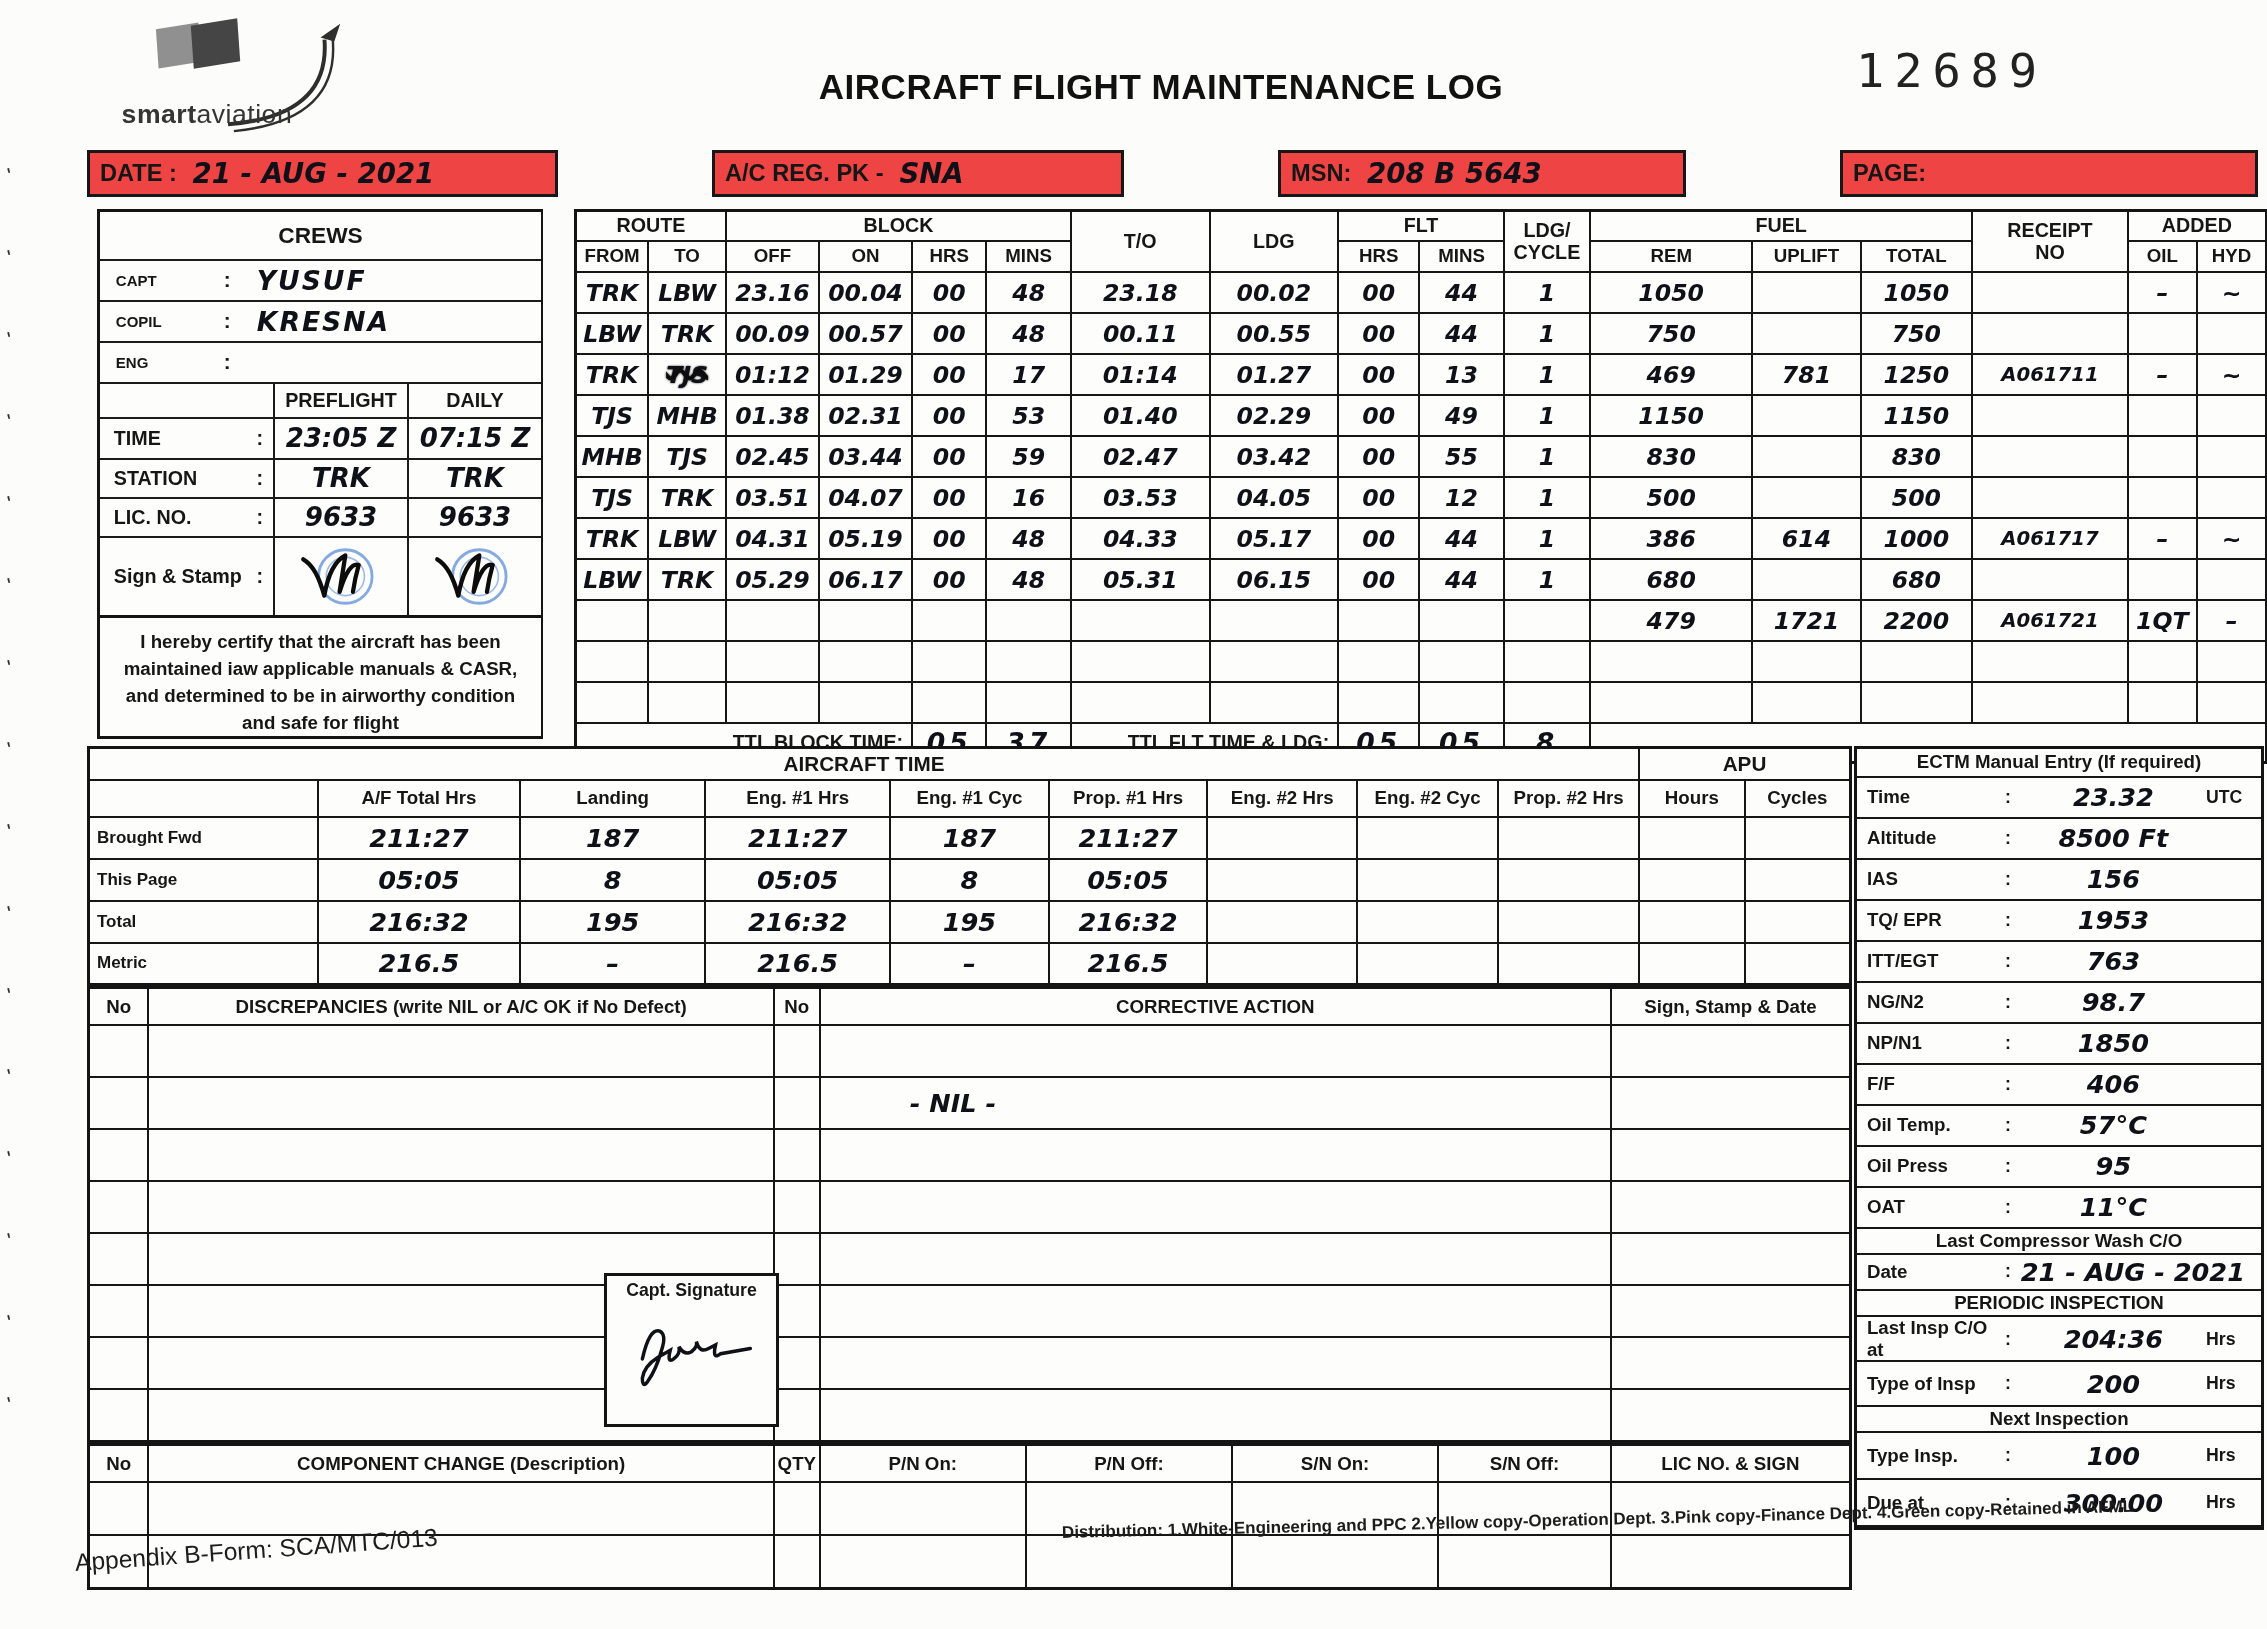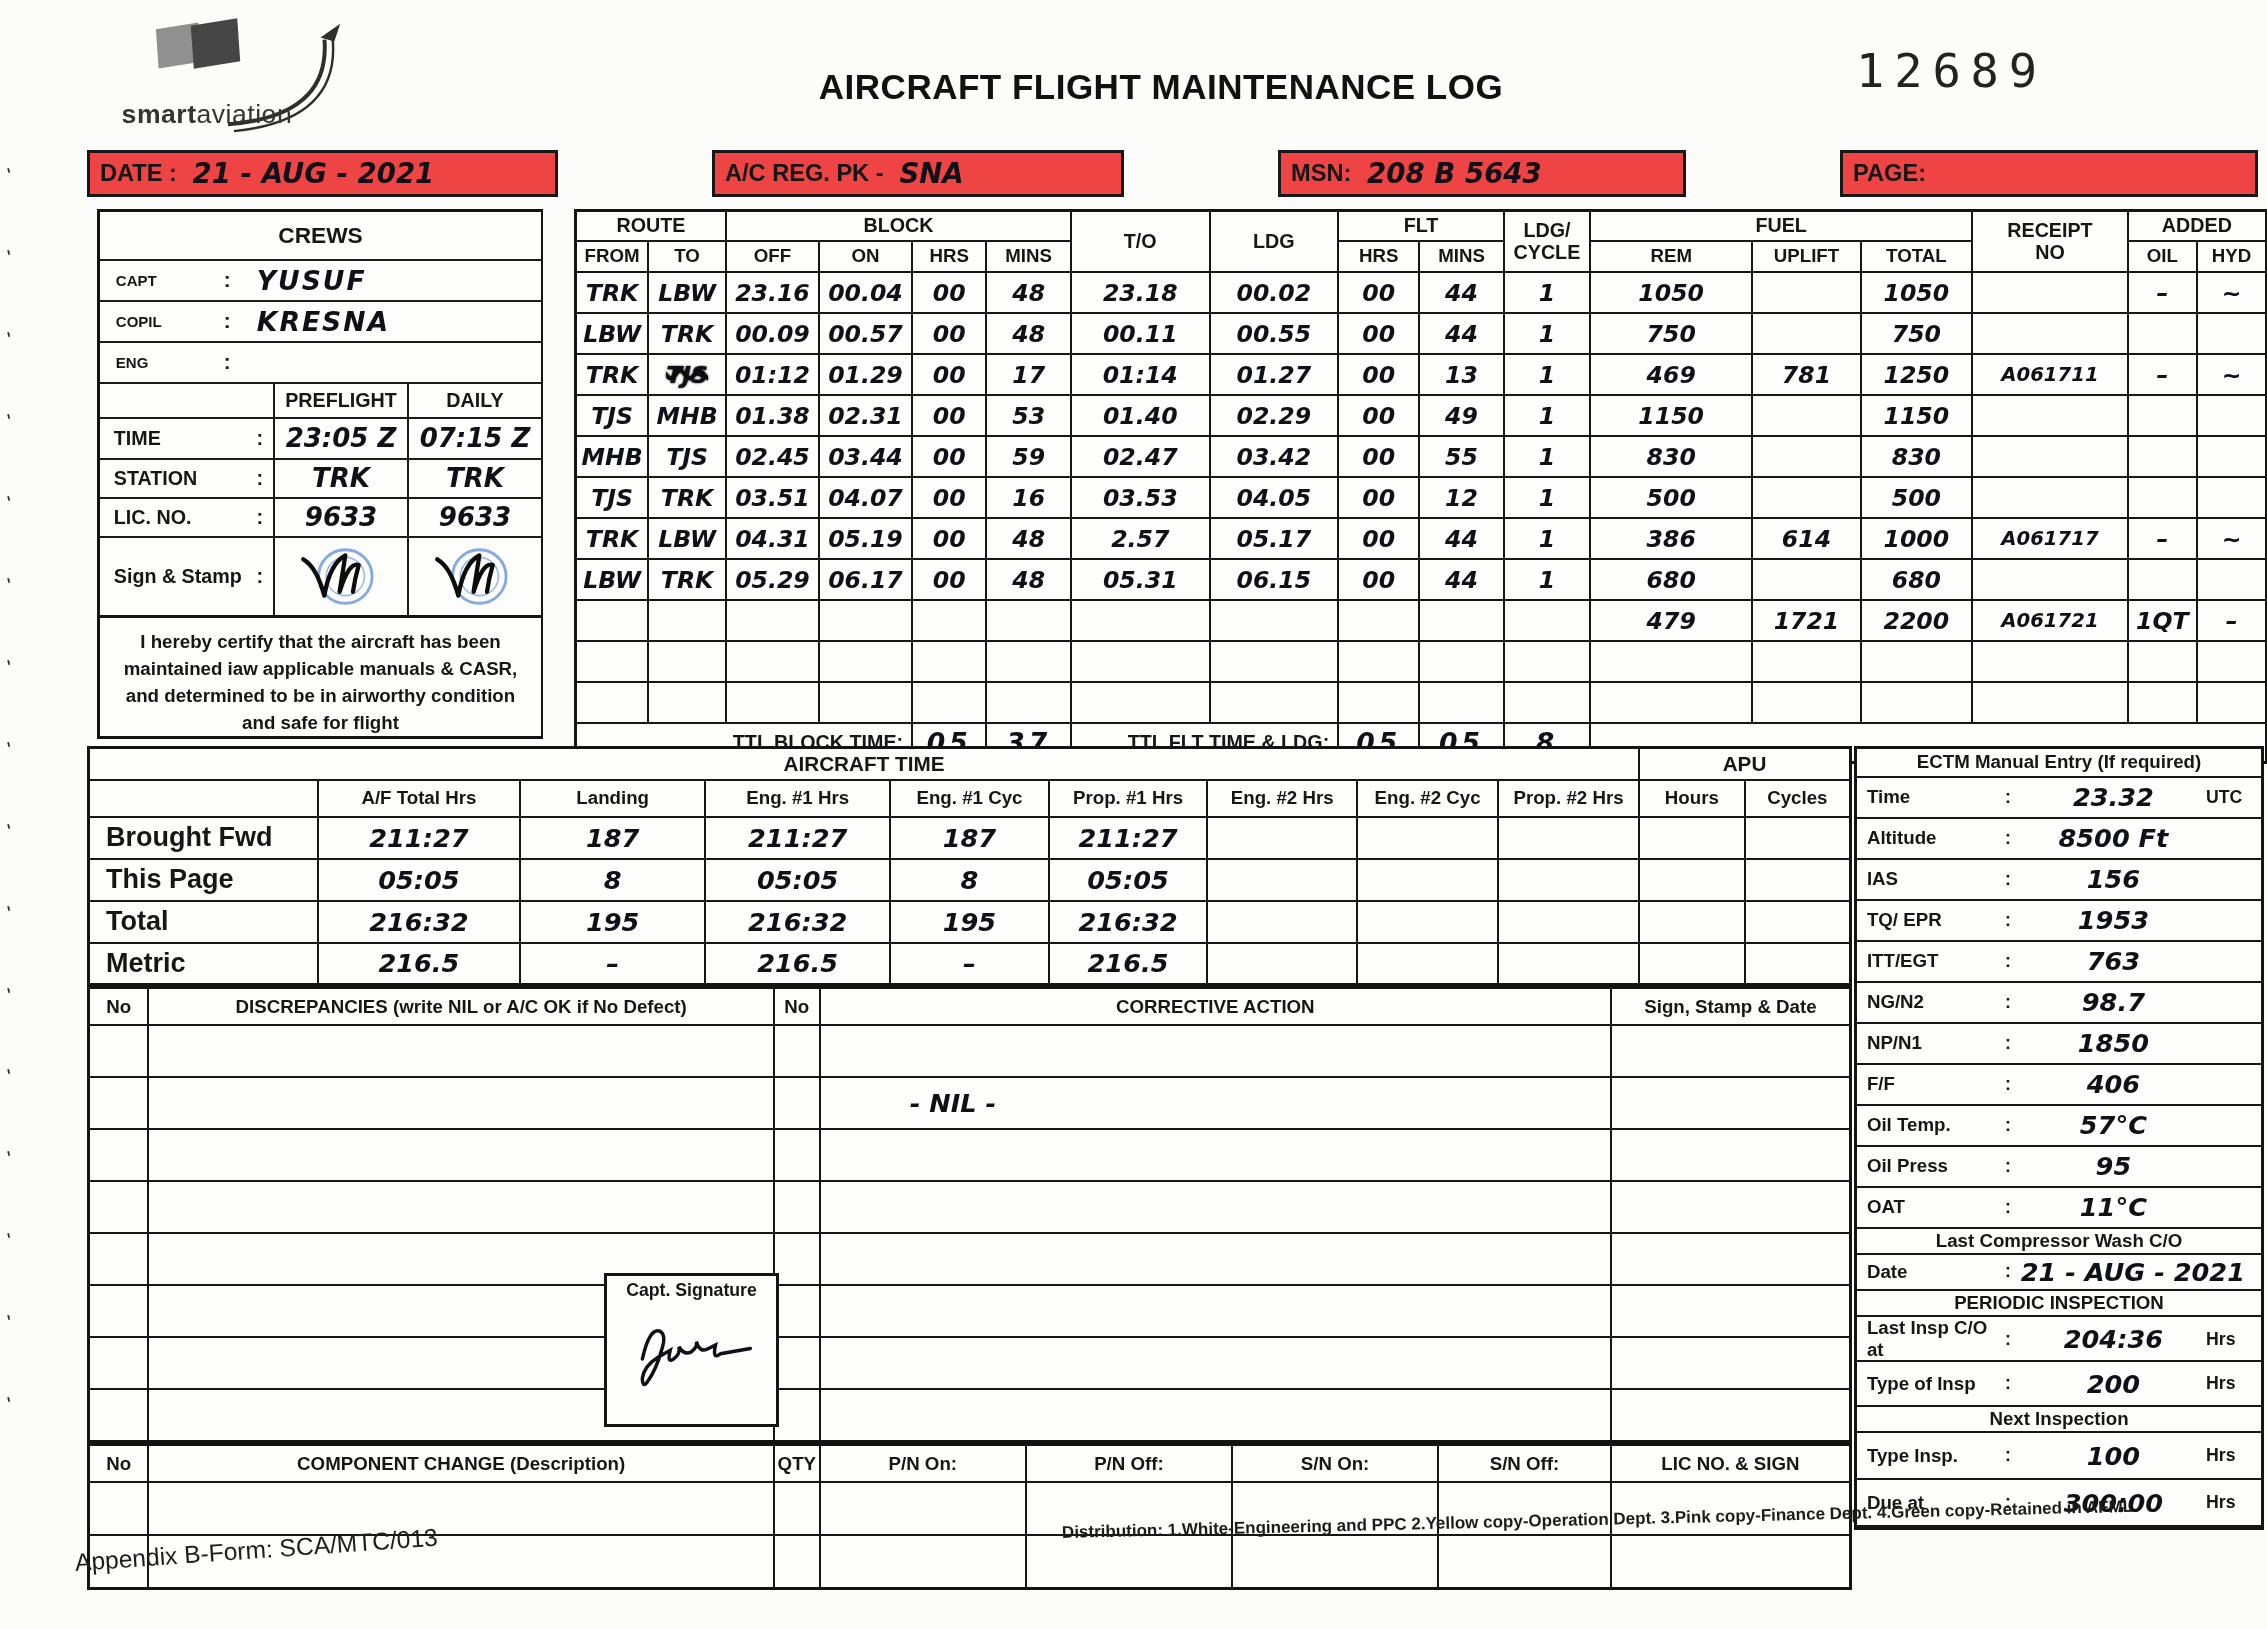--- a/index.html
+++ b/index.html
@@ -63,21 +63,21 @@
   .scribble{text-decoration:line-through wavy #0c0c0c 3.9px;text-shadow:0 0 2px #111;}
   .flight tfoot td{height:37px;}
   .ttl-lbl{font-size:19.7px;font-weight:700;text-align:right !important;padding-right:7.9px !important;}
   .flight tfoot .hw{font-size:26.6px;letter-spacing:3.9px;}
   
   #lower{position:absolute;left:87px;top:746px;width:2171px;height:820px;}
   .actime{width:1765px;border:3px solid #141414;background:#fdfdfb;}
   .actime th,.actime td{border:2px solid #161616;padding:0;text-align:center;overflow:hidden;}
   .actime .trow td{height:29.6px;font-size:20.7px;font-weight:700;}
   .actime .hrow th{height:35px;font-size:18.7px;font-weight:700;}
-  .actime tbody th{text-align:left;padding-left:16px;font-size:27px;font-weight:700;}
+  .actime tbody th{text-align:left;padding-left:7px;font-size:17px;font-weight:700;}
   .actime tbody tr{height:42px;}
   .actime .hw{font-size:25.6px;}
   .disc-wrap{position:relative;width:1765px;}
   .disc,.comp{width:1765px;border:3px solid #141414;background:#fdfdfb;}
   .disc td,.comp td{border:2px solid #161616;padding:0;text-align:center;overflow:hidden;}
   .disc tr.head td,.comp tr.head td{height:35px;font-size:18.7px;font-weight:700;}
   .disc tr.body td{height:50px;}
   .comp tr.body td{height:51px;}
   .nil{display:block;text-align:left;padding-left:89px;font-size:25.6px;}
   .capt-box{position:absolute;left:517px;top:287px;width:169px;height:148px;border:3px solid #141414;
@@ -426,21 +426,21 @@
             <td><span class="hw"></span></td>
           </tr>
 
           <tr>
             <td><span class="hw">TRK</span></td>
             <td><span class="hw">LBW</span></td>
             <td><span class="hw">04.31</span></td>
             <td><span class="hw">05.19</span></td>
             <td><span class="hw">00</span></td>
             <td><span class="hw">48</span></td>
-            <td><span class="hw">2.57</span></td>
+            <td><span class="hw">04.33</span></td>
             <td><span class="hw">05.17</span></td>
             <td><span class="hw">00</span></td>
             <td><span class="hw">44</span></td>
             <td><span class="hw">1</span></td>
             <td><span class="hw">386</span></td>
             <td><span class="hw">614</span></td>
             <td><span class="hw">1000</span></td>
             <td><span class="hw sm">A061717</span></td>
             <td><span class="hw">–</span></td>
             <td><span class="hw">~</span></td>

